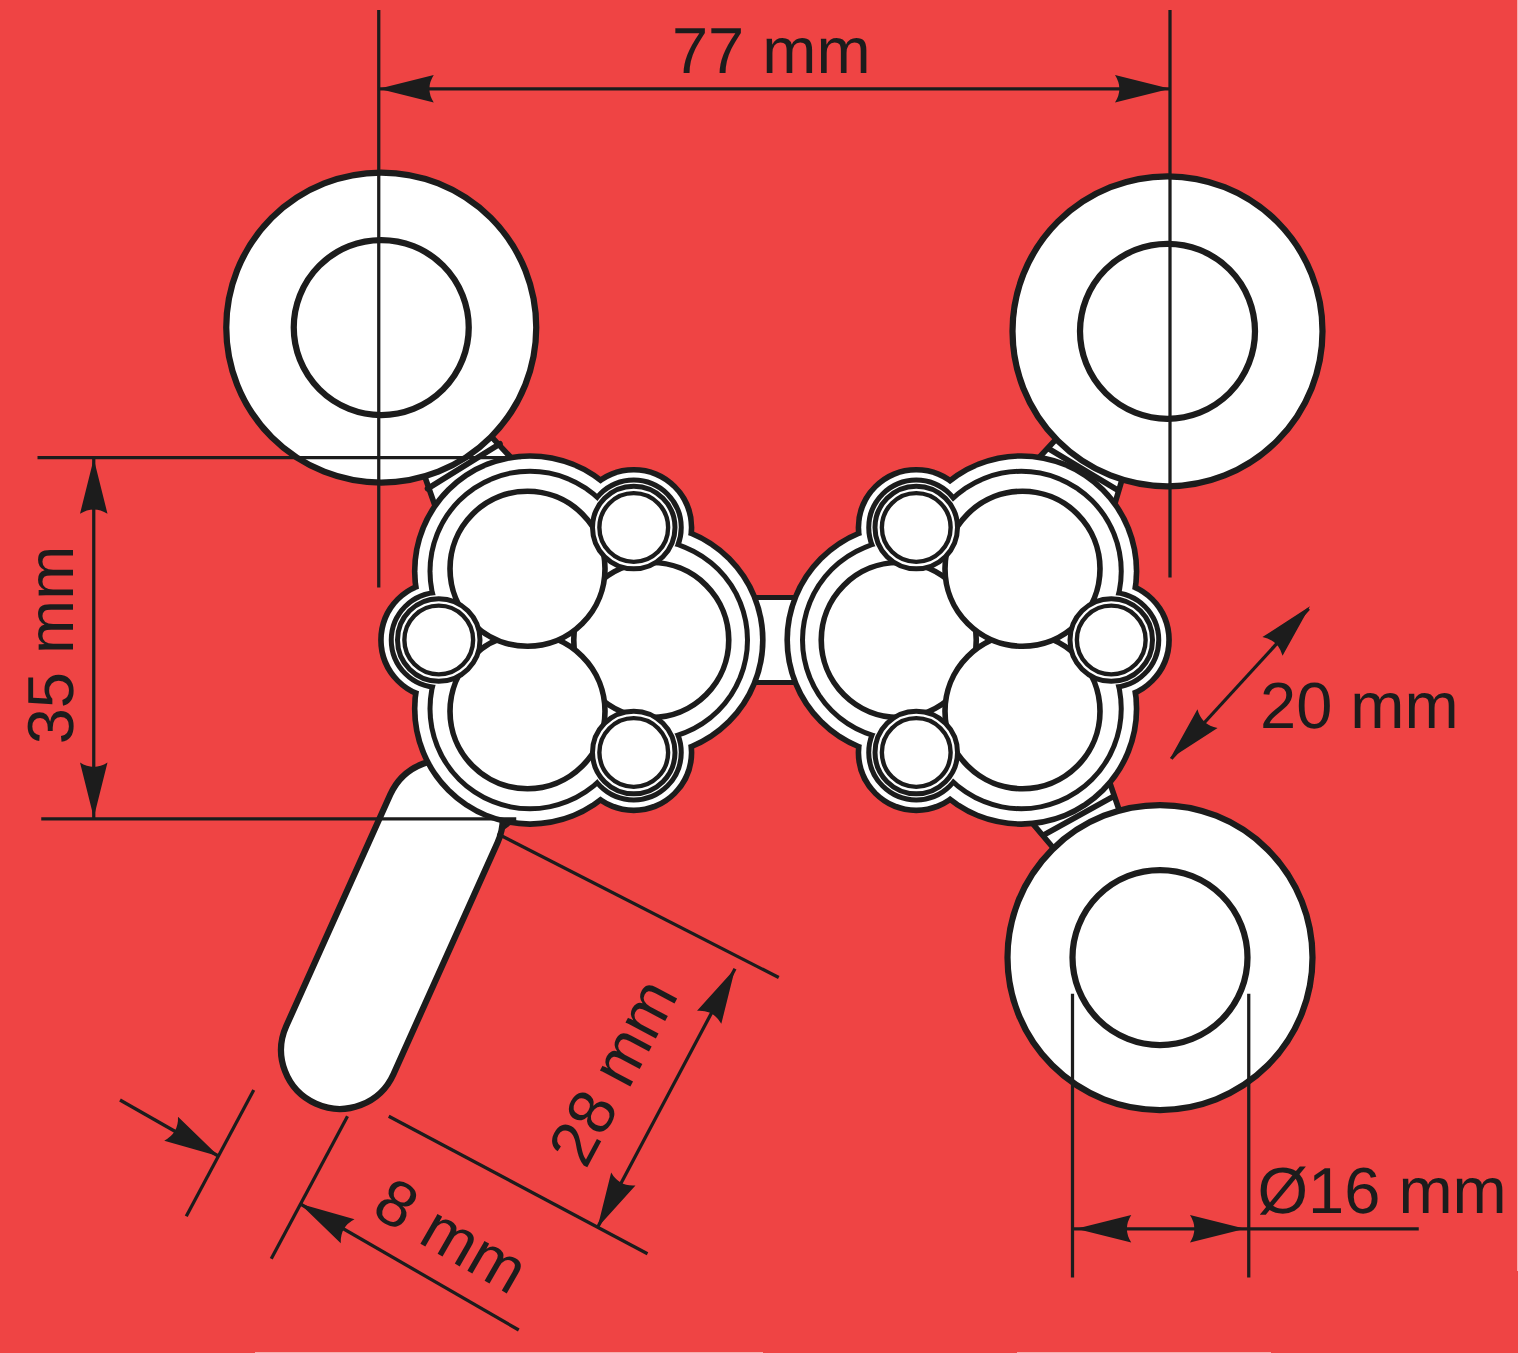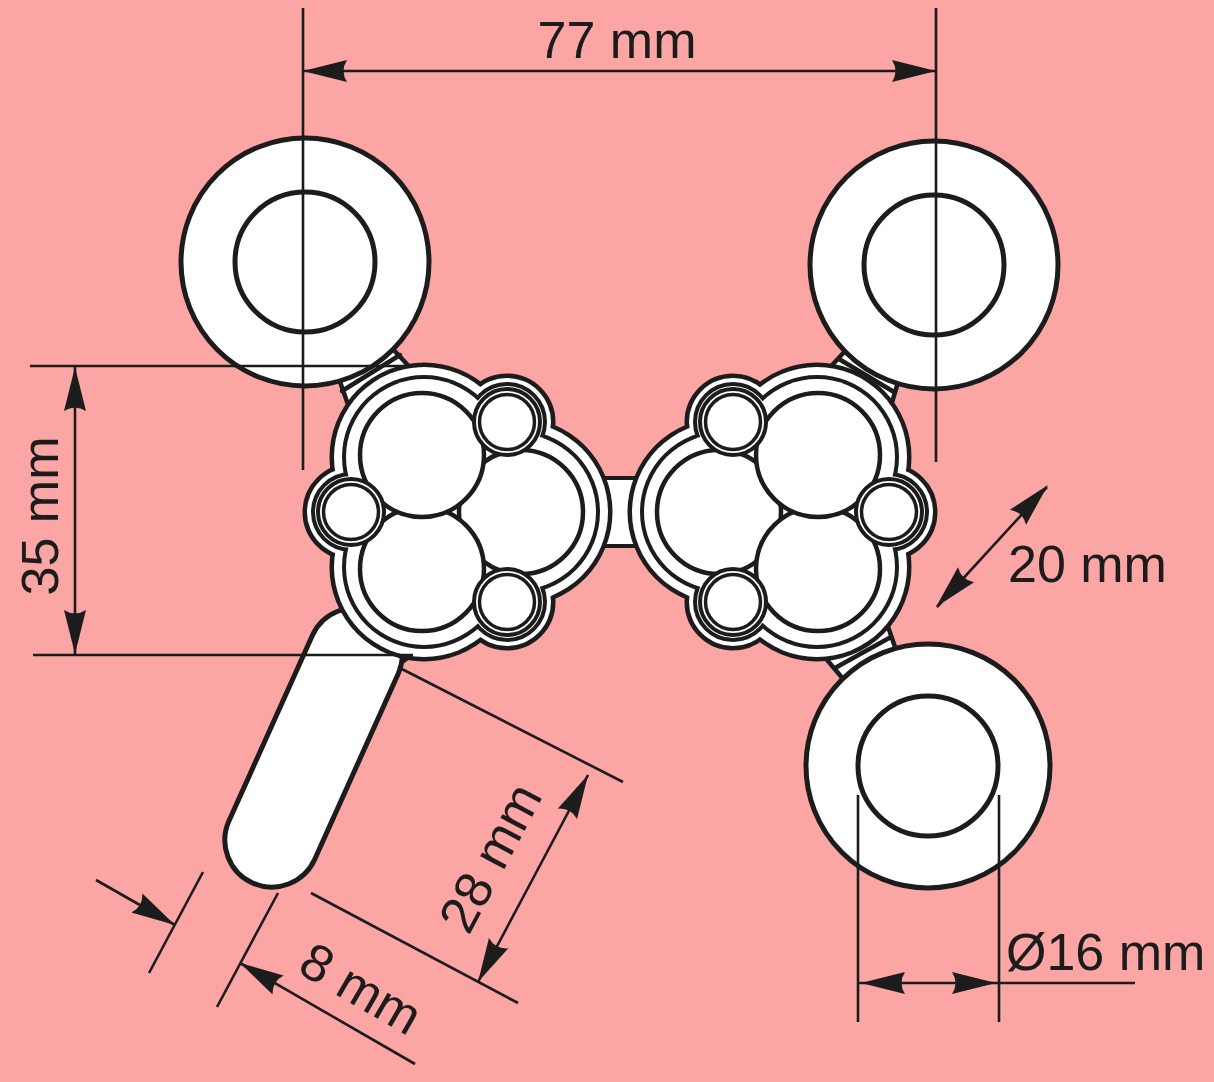--- a/index.html
+++ b/index.html
@@ -1,16 +1,16 @@
 <!DOCTYPE html>
 <html><head>
 <meta charset="utf-8">
 <style>
   html,body{margin:0;padding:0;background:#ffffff;}
-  .stage{width:1214px;height:1082px;position:relative;background:#fca5a5;overflow:hidden;}
+  .stage{width:1214px;height:1082px;position:relative;background:#ef4444;overflow:hidden;}
   svg{display:block;}
   .dim-text{
     font-family:"Liberation Sans", sans-serif;
     font-size:52px;
     fill:#1c1c1c;
   }
 </style>
 </head>
 <body>
 

